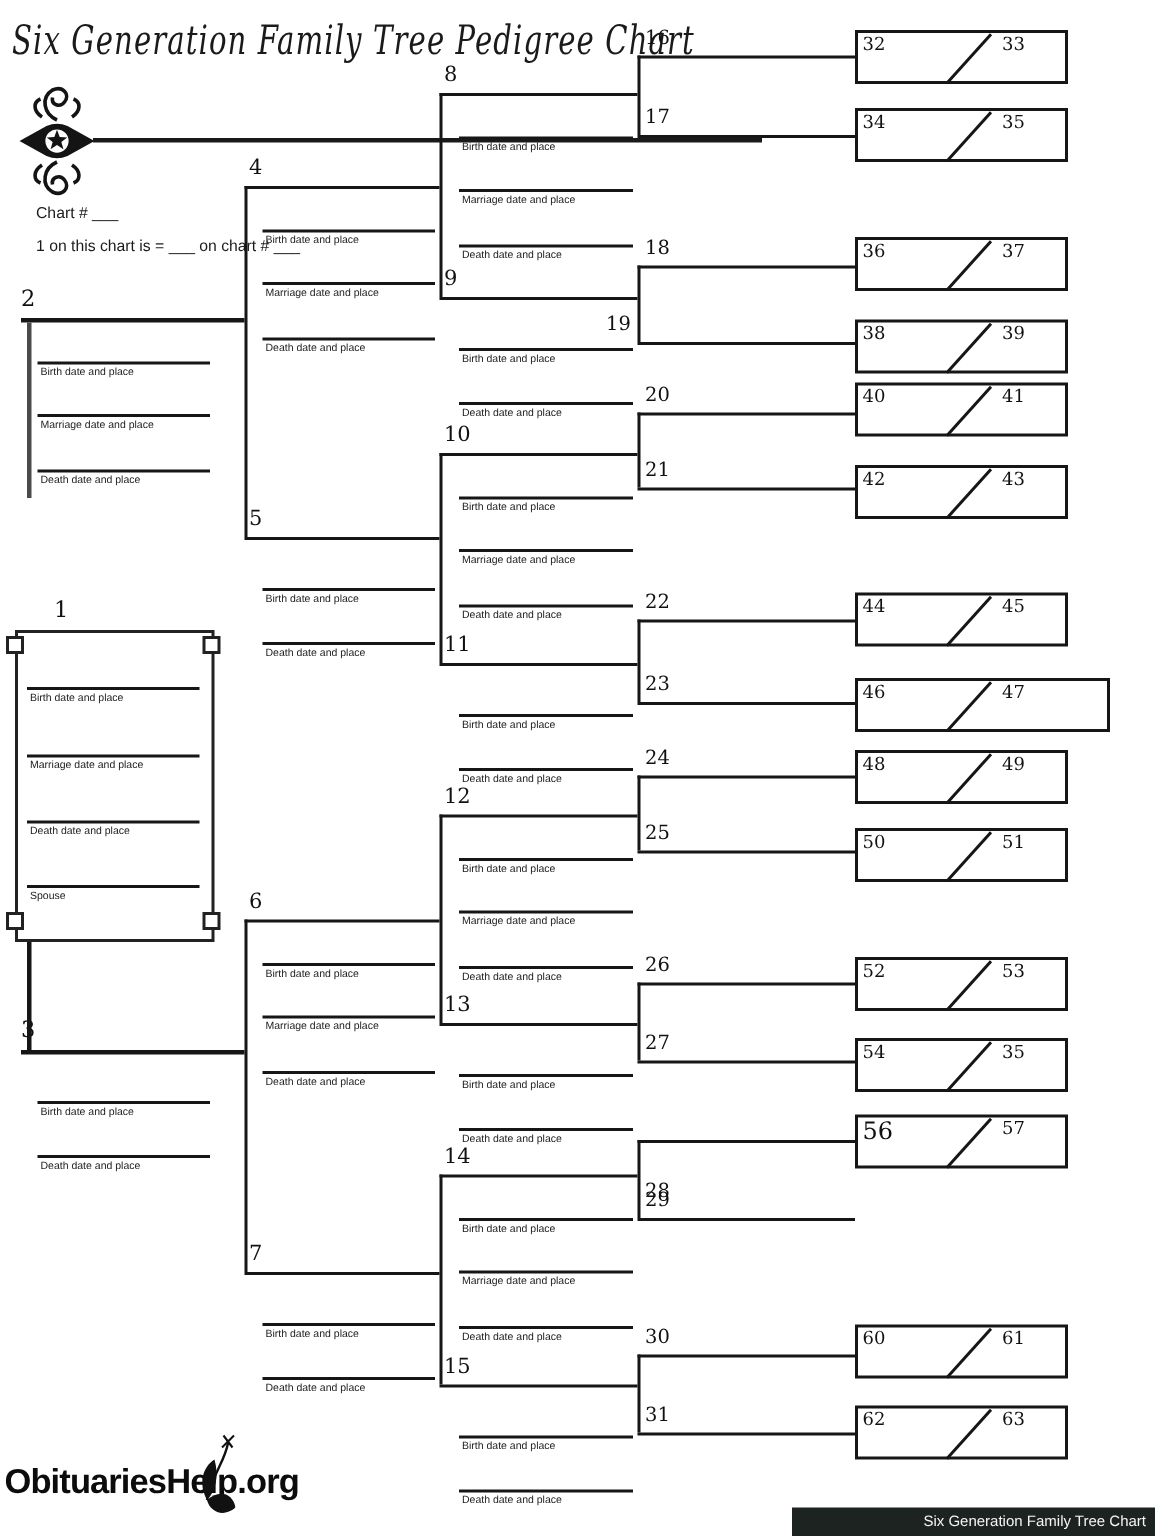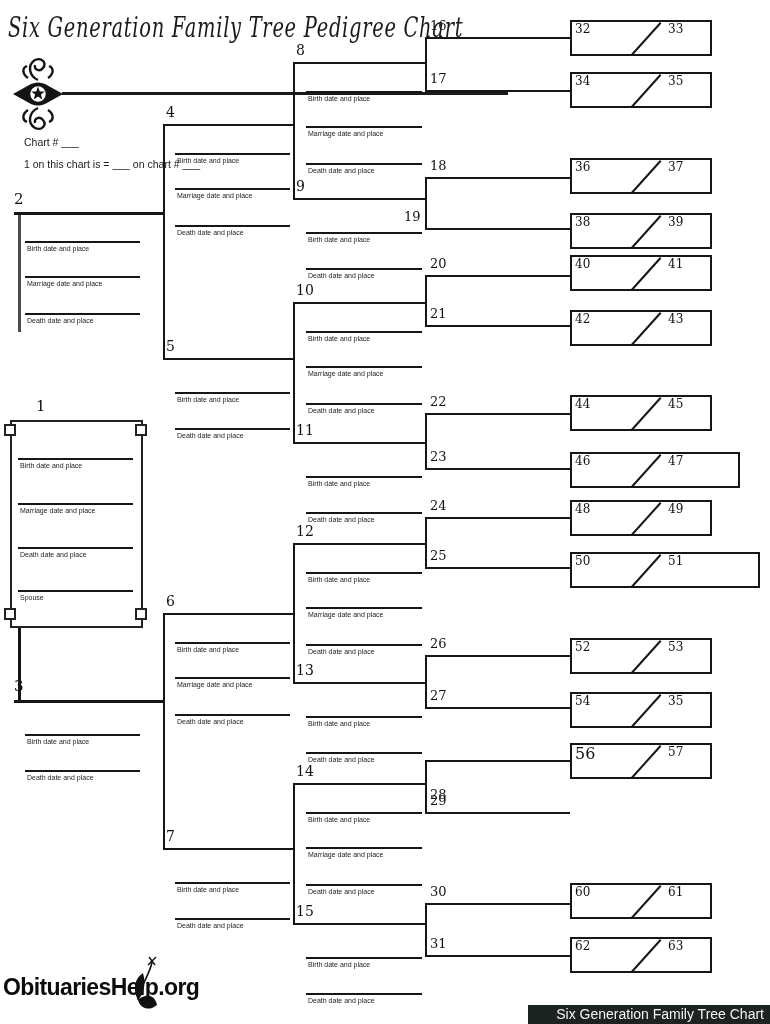--- a/index.html
+++ b/index.html
@@ -10,21 +10,21 @@
   .title{position:absolute;left:8px;top:12px;font:italic 27px "DejaVu Serif",serif;color:#1a1a1a;
          white-space:nowrap;transform:scaleX(.72);transform-origin:0 0;letter-spacing:1px;}
   .chart-meta{position:absolute;left:24px;font-size:10.5px;color:#1a1a1a;white-space:nowrap;}
   .meta1{top:136px;} .meta2{top:158px;}
   .ornament{position:absolute;left:12px;top:56px;}
   .title-rule{position:absolute;left:62px;top:92px;width:446px;height:3px;background:#1a1a1a;}
   .brand{position:absolute;left:3px;top:974px;font-weight:bold;font-size:23px;letter-spacing:-.6px;
          color:#0c0c0c;white-space:nowrap;}
   .leaf{position:absolute;left:131px;top:956px;}
   .footer-bar{position:absolute;left:528px;top:1005px;width:242px;height:19px;background:#1d2321;}
-  .footer-bar span{display:block;text-align:right;font-size:14px;line-height:19px;
+  .footer-bar span{display:block;text-align:right;font-size:10px;line-height:19px;
                    padding-right:6px;color:#f4f4f4;}
   .num{font-family:"DejaVu Serif",serif;color:#111;line-height:1;}
   .lbl{font-size:7px;color:#222;line-height:1;white-space:nowrap;}
 </style>
 </head>
 <body>
 
 <div id="page">
 
   <div class="title">Six Generation Family Tree Pedigree Chart</div>
@@ -246,21 +246,21 @@
       <div style="left: 570px; top: 452px; width: 138px; height: 32px; border: 2px solid rgb(22, 22, 22); background: rgb(255, 255, 255); padding-left: 28px;">
         <span class="num" style="left: 3px; top: 1px; font-size: 12px;">46</span>
         <span style="left: 73px; top: -5px; width: 1.6px; height: 44px; background: rgb(22, 22, 22); transform: rotate(42deg);"></span>
         <span class="num" style="left: 96px; top: 1px; font-size: 12px;">47</span>
       </div>
       <div style="left: 570px; top: 500px; width: 138px; height: 32px; border: 2px solid rgb(22, 22, 22); background: rgb(255, 255, 255);">
         <span class="num" style="left: 3px; top: 1px; font-size: 12px;">48</span>
         <span style="left: 73px; top: -5px; width: 1.6px; height: 44px; background: rgb(22, 22, 22); transform: rotate(42deg);"></span>
         <span class="num" style="left: 96px; top: 1px; font-size: 12px;">49</span>
       </div>
-      <div style="left: 570px; top: 552px; width: 138px; height: 32px; border: 2px solid rgb(22, 22, 22); background: rgb(255, 255, 255); padding-left: 48px;">
+      <div style="left: 570px; top: 552px; width: 138px; height: 32px; border: 2px solid rgb(22, 22, 22); background: rgb(255, 255, 255);">
         <span class="num" style="left: 3px; top: 1px; font-size: 12px;">50</span>
         <span style="left: 73px; top: -5px; width: 1.6px; height: 44px; background: rgb(22, 22, 22); transform: rotate(42deg);"></span>
         <span class="num" style="left: 96px; top: 1px; font-size: 12px;">51</span>
       </div>
       <div style="left: 570px; top: 638px; width: 138px; height: 32px; border: 2px solid rgb(22, 22, 22); background: rgb(255, 255, 255);">
         <span class="num" style="left: 3px; top: 1px; font-size: 12px;">52</span>
         <span style="left: 73px; top: -5px; width: 1.6px; height: 44px; background: rgb(22, 22, 22); transform: rotate(42deg);"></span>
         <span class="num" style="left: 96px; top: 1px; font-size: 12px;">53</span>
       </div>
       <div style="left: 570px; top: 692px; width: 138px; height: 32px; border: 2px solid rgb(22, 22, 22); background: rgb(255, 255, 255);">

